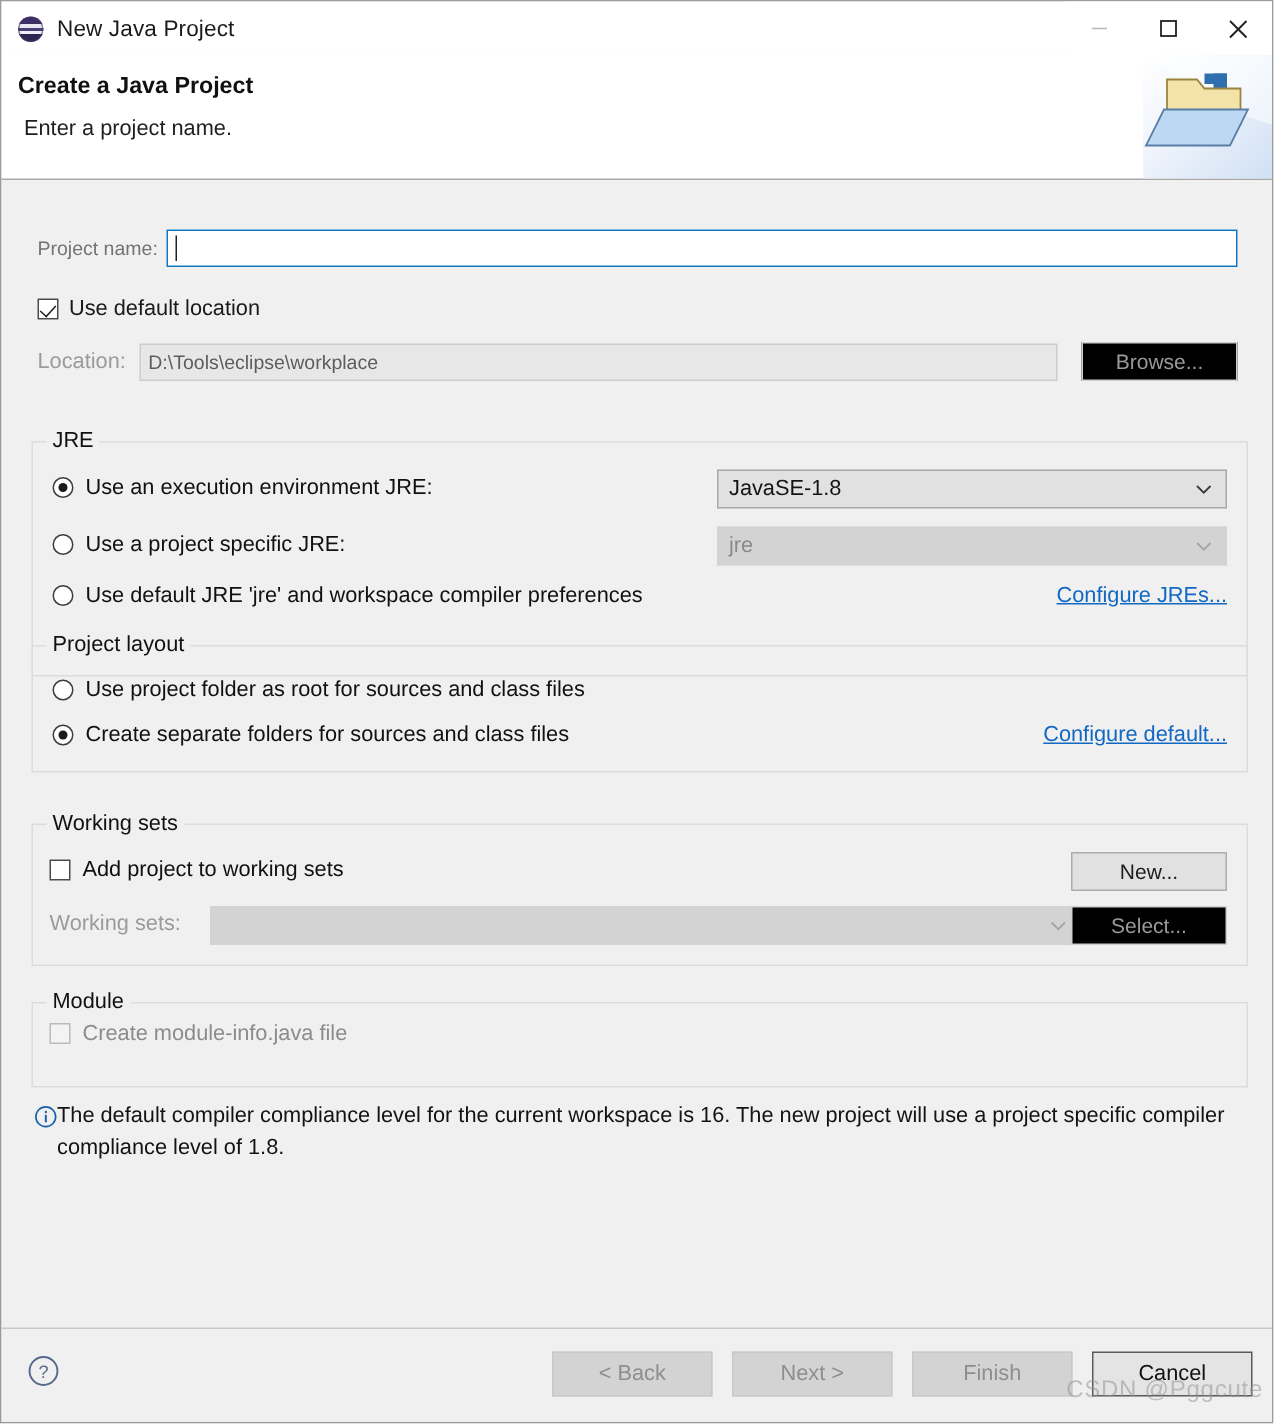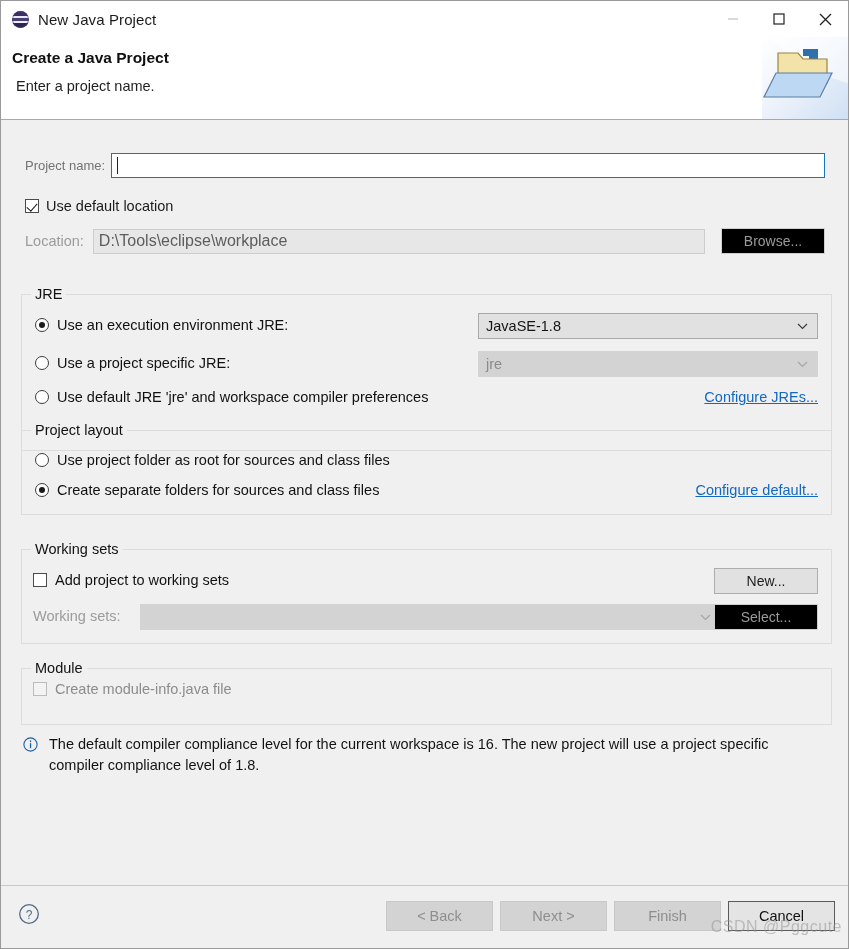--- a/index.html
+++ b/index.html
@@ -184,21 +184,21 @@
   .input-location {
     flex: 1 1 auto;
     height: 25px;
     background: #e7e7e7;
     border: 1px solid #cdcdcd;
     box-sizing: border-box;
     display: flex;
     align-items: center;
     padding-left: 5px;
     color: #5d5d5d;
-    font-size: 16px;
+    font-size: 13px;
     margin-right: 16px;
   }
   .btn {
     min-width: 104px;
     height: 26px;
     box-sizing: border-box;
     border: 1px solid #adadad;
     background: #e1e1e1;
     font-family: "Liberation Sans", sans-serif;
     font-size: 14px;
@@ -287,21 +287,20 @@
     color: #1268c3;
     text-decoration: underline;
   }
 
   
   .infobar {
     position: absolute;
     left: 22px; top: 614px;
     right: 24px;
     display: flex;
-    gap: 11px;
   }
   .info-icon { flex: 0 0 auto; margin-top: 3px; }
   .info-text {
     font-size: 14.5px;
     line-height: 21px;
     color: #131313;
   }
 
   
   .footer {
@@ -309,21 +308,21 @@
     height: 62px;
     background: #f0f0f0;
     border-top: 1px solid #c9c9c9;
     position: relative;
   }
   .help-icon { position: absolute; left: 17px; top: 17px; }
   .footer-buttons {
     position: absolute;
     right: 13px; top: 15px;
     display: flex;
-    gap: 0px;
+    gap: 6px;
   }
   .fbtn {
     width: 107px;
     height: 30px;
     box-sizing: border-box;
     border: 1px solid #c8c8c8;
     background: #d3d3d3;
     color: #8e8e8e;
     font-size: 14.5px;
     display: flex;

